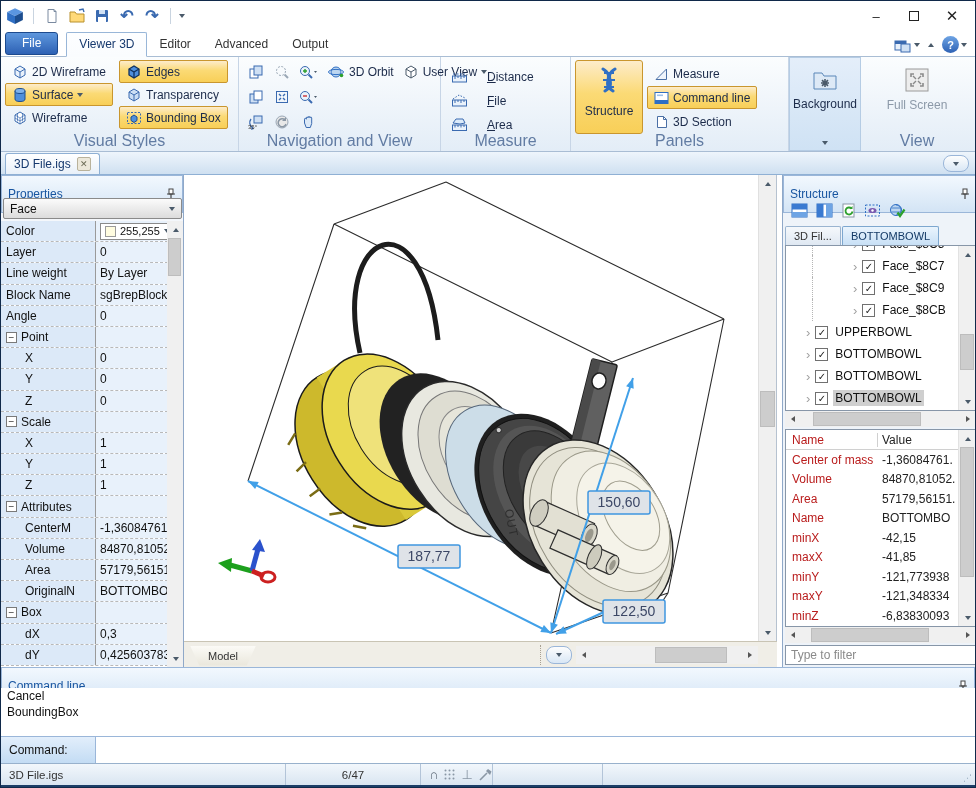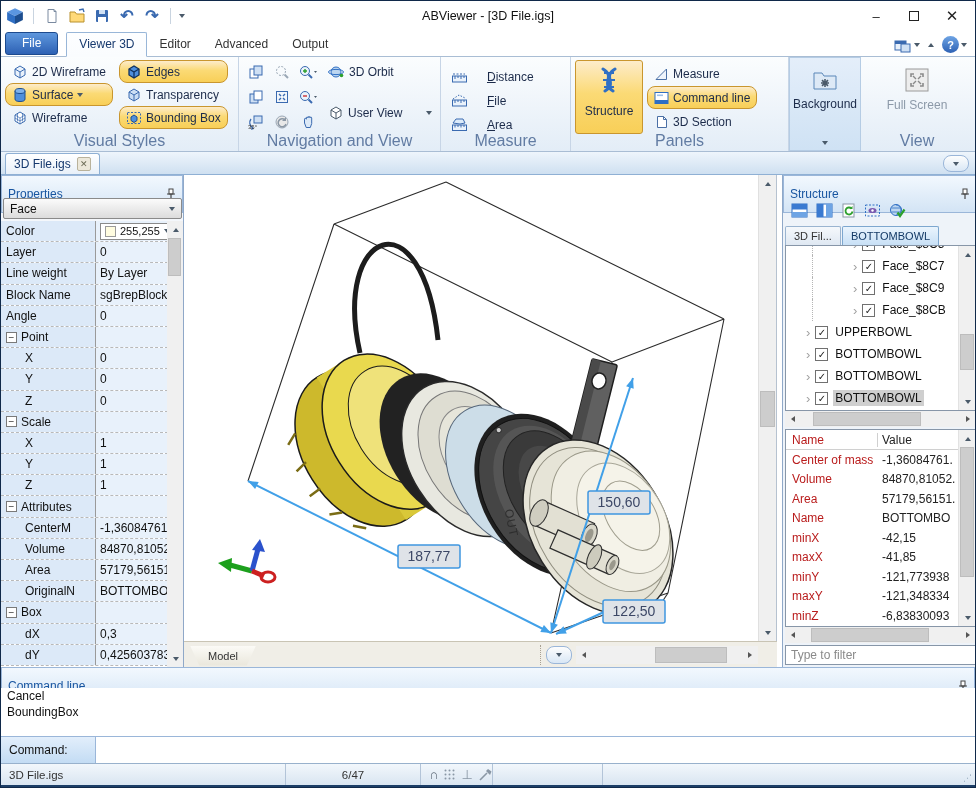--- a/index.html
+++ b/index.html
@@ -25,29 +25,29 @@
   .tabrow-right { margin-left:auto; display:flex; align-items:center; gap:8px; padding:0 8px 3px 0; }
   .helpcirc { width:17px; height:17px; border-radius:50%; background:linear-gradient(#6ea4e4,#2d61b4); color:#fff; font-weight:bold; font-size:11px; display:flex; align-items:center; justify-content:center; }
 
   
   .ribbon { position:absolute; top:56px; left:0; right:0; height:95px; background:linear-gradient(#fbfdfe,#eef4fa 55%,#e3edf7); border-bottom:1px solid #a9bdd4; display:flex; }
   .rgroup { position:relative; border-right:1px solid #c7d5e6; padding:3px 4px 15px 4px; }
   .rcaption { position:absolute; bottom:1px; left:0; right:0; text-align:center; font-size:16px; color:#627ca3; }
   .vs-cols { display:flex; gap:6px; }
   .vs-col { display:flex; flex-direction:column; }
   .sbtn { height:23px; display:flex; align-items:center; gap:4px; padding:0 6px; border:1px solid transparent; border-radius:2px; white-space:nowrap; color:#1c2b4a; }
-  .sbtn.toggled { background:linear-gradient(#fdeccb,#fbda75 45%,#f8cf58); border-color:#c9962e;border-radius:8px; }
+  .sbtn.toggled { background:linear-gradient(#fdeccb,#fbda75 45%,#f8cf58); border-color:#c9962e; }
   .tri-d { width:0; height:0; border-left:3.5px solid transparent; border-right:3.5px solid transparent; border-top:4px solid #4a5a6a; display:inline-block; }
   .tri-u { width:0; height:0; border-left:3.5px solid transparent; border-right:3.5px solid transparent; border-bottom:4px solid #4a5a6a; display:inline-block; }
   .tri-l { width:0; height:0; border-top:3.5px solid transparent; border-bottom:3.5px solid transparent; border-right:4px solid #555; display:inline-block; }
   .tri-r { width:0; height:0; border-top:3.5px solid transparent; border-bottom:3.5px solid transparent; border-left:4px solid #555; display:inline-block; }
   .nav-wrap { display:flex; gap:4px; }
   .nav-grid { display:grid; grid-template-columns:repeat(3,25px); grid-auto-rows:24px; gap:1px; }
   .ibtn { display:flex; align-items:center; justify-content:center; }
-  .nav-right { display:flex; flex-direction:column; gap:17px; }
+  .nav-right { display:flex; gap:1px; }
   .nav-item { height:24px; display:flex; align-items:center; gap:4px; padding:0 4px; color:#1c2b4a; white-space:nowrap; }
   .meas-col { display:flex; flex-direction:column; }
   .meas-item { height:24px; display:flex; align-items:flex-end; gap:19px; padding:0 6px; color:#1c2b4a; }
   .mlabel { display:block; }
   .mlabel::first-letter { text-decoration:underline; }
   .panels-wrap { display:flex; gap:4px; }
   .bigbtn { width:68px; height:74px; display:flex; flex-direction:column; align-items:center; justify-content:flex-start; gap:5px; padding-top:6px; border:1px solid transparent; border-radius:3px; color:#1c2b4a; text-align:center; }
   .bigbtn.toggled { background:linear-gradient(#fdeccb,#fbda75 45%,#f8cf58); border-color:#c9962e; }
   .panel-items { display:flex; flex-direction:column; justify-content:flex-start; gap:1px; padding-top:2px; }
   .bg-group { background:linear-gradient(#e4eefa,#cfe2f4); border:1px solid #b5cce4; border-right:1px solid #b5cce4; }
@@ -169,21 +169,20 @@
             <rect x="2" y="2" width="12" height="12" rx="1" fill="#3a6ab0"></rect>
             <rect x="5" y="2" width="6" height="4" fill="#cfe0f4"></rect>
             <rect x="4" y="9" width="8" height="5" fill="#fff"></rect>
           </svg>
       </span>
       <span class="ic undo">↶</span>
       <span class="ic undo">↷</span>
       <span class="sep"></span>
       <span class="tri-d"></span>
     </div>
-    <div class="title">ABViewer - [3D File.igs]</div>
     <div class="winbtns">
       <span class="winbtn">–</span>
       <span class="winbtn">
           <span class="maxglyph"></span>
         </span>
       <span class="winbtn" style="font-size:15px;">✕</span>
     </div>
   </div>
 
   <div class="tabrow">

